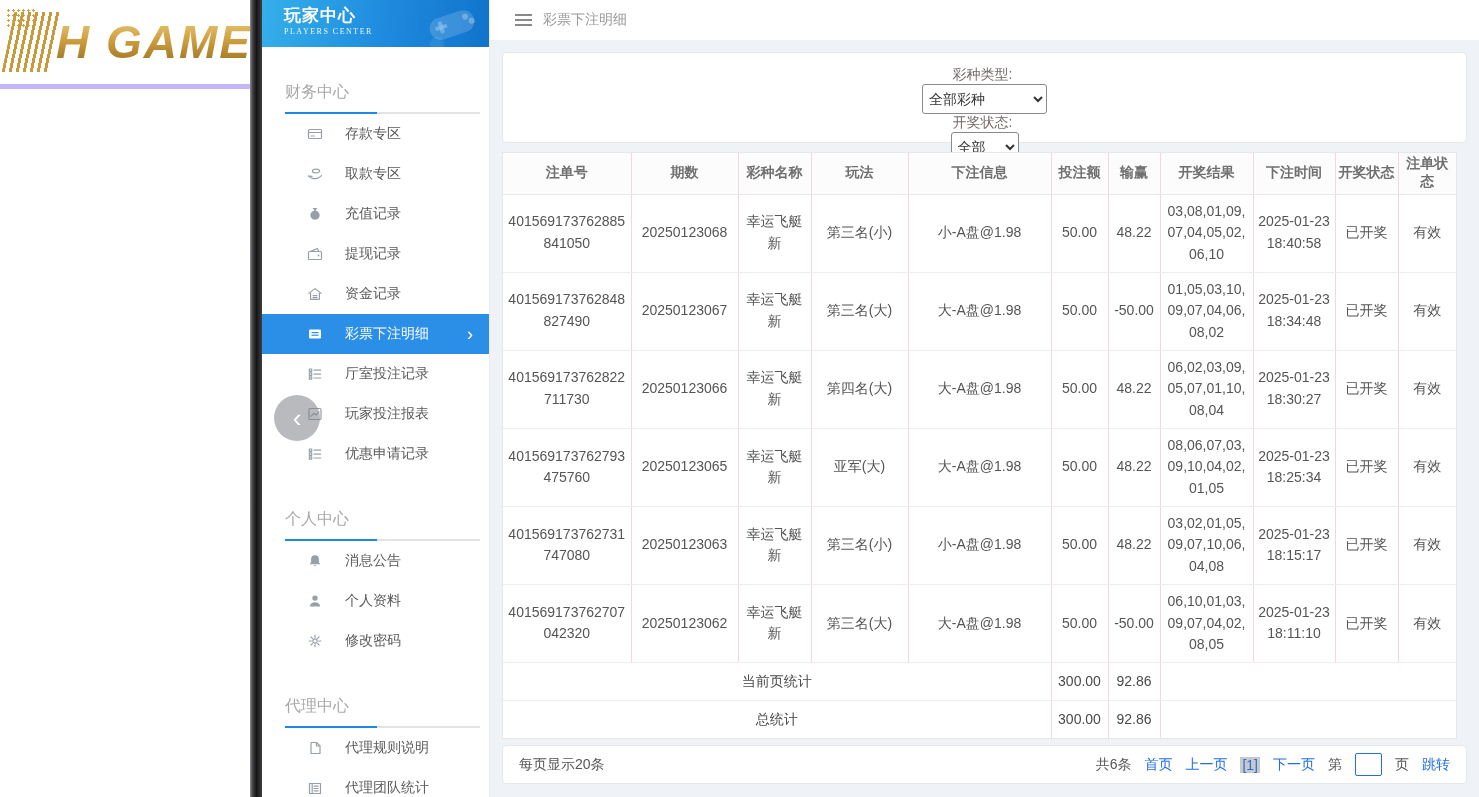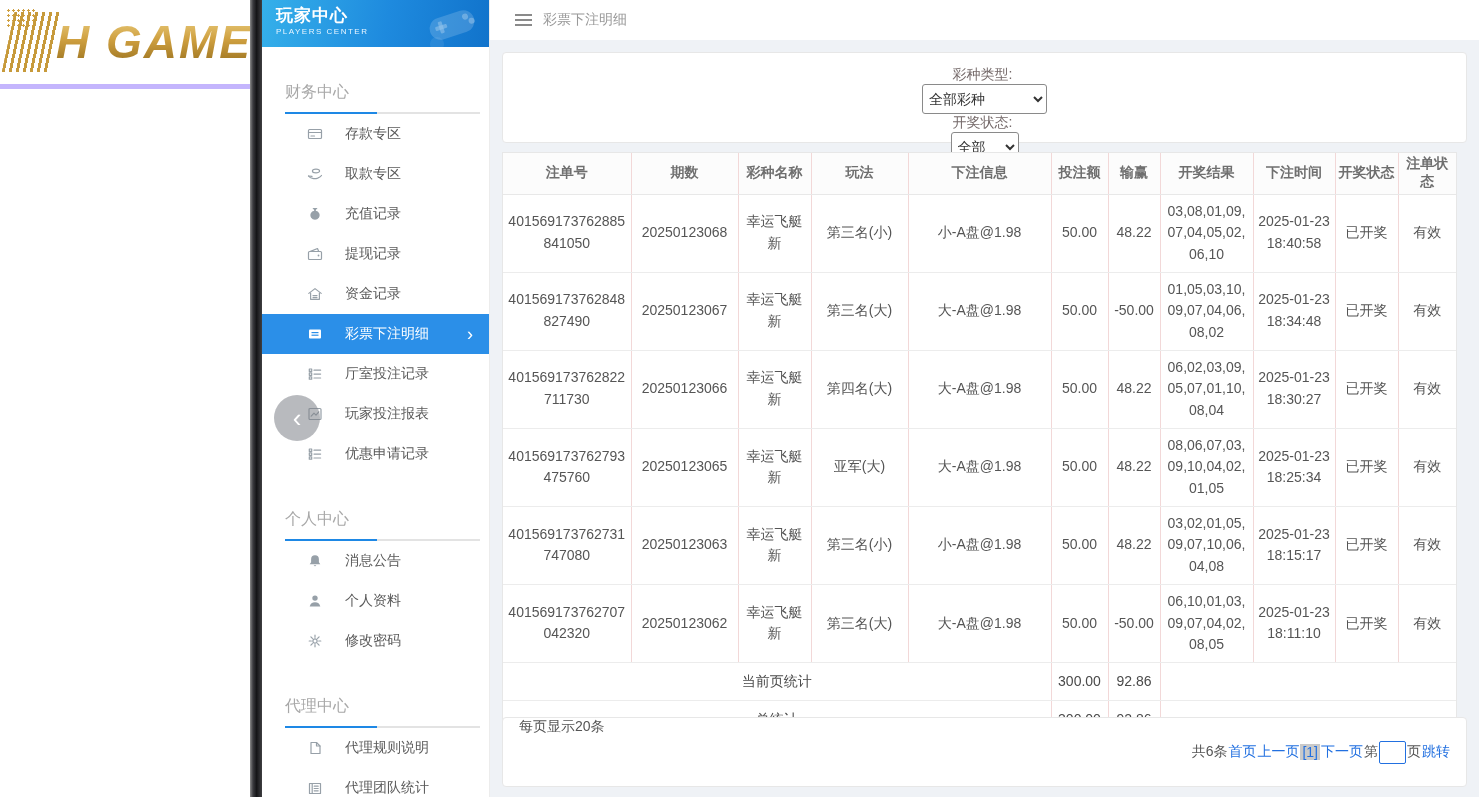--- a/index.html
+++ b/index.html
@@ -21,21 +21,21 @@
     background:linear-gradient(180deg,#ecd083 0%,#cfa040 45%,#a87e28 80%,#e9c86c 100%);
     -webkit-background-clip:text; background-clip:text; color:transparent; }
 
   
   .dark-strip { position:absolute; left:250px; top:0; width:12px; height:797px;
     background:linear-gradient(90deg,#8a8a8a 0%,#3a3a3e 25%,#141416 55%,#3f3f42 100%); }
 
   
   .sidebar { position:absolute; left:262px; top:0; width:228px; height:797px; background:#fff; overflow:hidden; border-right:1px solid #ececec; }
   .sidebar-header { position:relative; height:47px; overflow:hidden;
-    background:linear-gradient(100deg,#35b0ea 0%,#1e8ade 55%,#1173cb 100%); padding:6px 0 0 14px; }
+    background:linear-gradient(100deg,#35b0ea 0%,#1e8ade 55%,#1173cb 100%); padding:6px 0 0 22px;font-family:Liberation Serif, serif; }
   .sb-title { color:#fff; font-size:17px; font-weight:bold; letter-spacing:1px; line-height:20px; }
   .sb-sub { color:#e8f5ff; font-size:8px; letter-spacing:1.5px; margin-top:1px; }
   .gamepad { position:absolute; right:8px; top:2px; opacity:.55; }
 
   .section-title { color:#a8a8a8; font-size:16px; padding:13px 0 9px 23px;margin-top:22px; }
   .section-underline { height:2px; width:195px; margin-left:23px;
     background:linear-gradient(90deg,#1e88e5 0 92px,#e3e3e3 92px 100%); }
   .menu-item { position:relative; height:40px; display:flex; align-items:center; padding-left:45px; color:#5a5a5a; cursor:pointer; }
   .menu-item .mi-icon { width:16px; height:16px; margin-right:22px; color:#97a0a8; flex:none; display:inline-flex; }
   .menu-item .mi-label { font-size:14px; }
@@ -74,23 +74,23 @@
   .bet-table th:first-child { border-left:none; }
   .bet-table td { text-align:center; color:#555; font-size:14px; line-height:1.55; word-break:break-all;
     border-left:1px solid #f2d8d8; border-bottom:1px solid #ececec; padding:6px 4px; vertical-align:middle; }
   .bet-table td:first-child { border-left:none; }
   .bet-table tr.data-row { height:76px; }
   .bet-table tr.summary-row { height:38px; }
   .bet-table tr.summary-row td { color:#4a4a4a; }
   .bet-table tr:last-child td { border-bottom:none; }
 
   
-  .pagination-card { left:12px; top:717px; width:965px; height:70px; display:flex; justify-content:space-between; padding:0 16px; }
+  .pagination-card { left:12px; top:745px; width:965px; height:39px; display:flex; align-items:center; justify-content:space-between; padding:0 16px; }
   .page-size { color:#555; }
-  .pager { display:flex; align-items:center; gap:1px; color:#555; }
+  .pager { display:flex; align-items:center; gap:13px; color:#555; }
   .pager a { color:#2270e0; text-decoration:none; cursor:pointer; }
   .pager .current { background:#c9c9c9; color:#2270e0; padding:0 2px; }
   .jump-input { width:27px; height:23px; border:1px solid #2270e0; border-radius:2px; text-align:center; font-family:inherit; font-size:13px; }
 </style>
 </head>
 <body>
 
 <div class="left-pane">
   <div class="logo-bar">
     <span class="logo-dots"></span>

